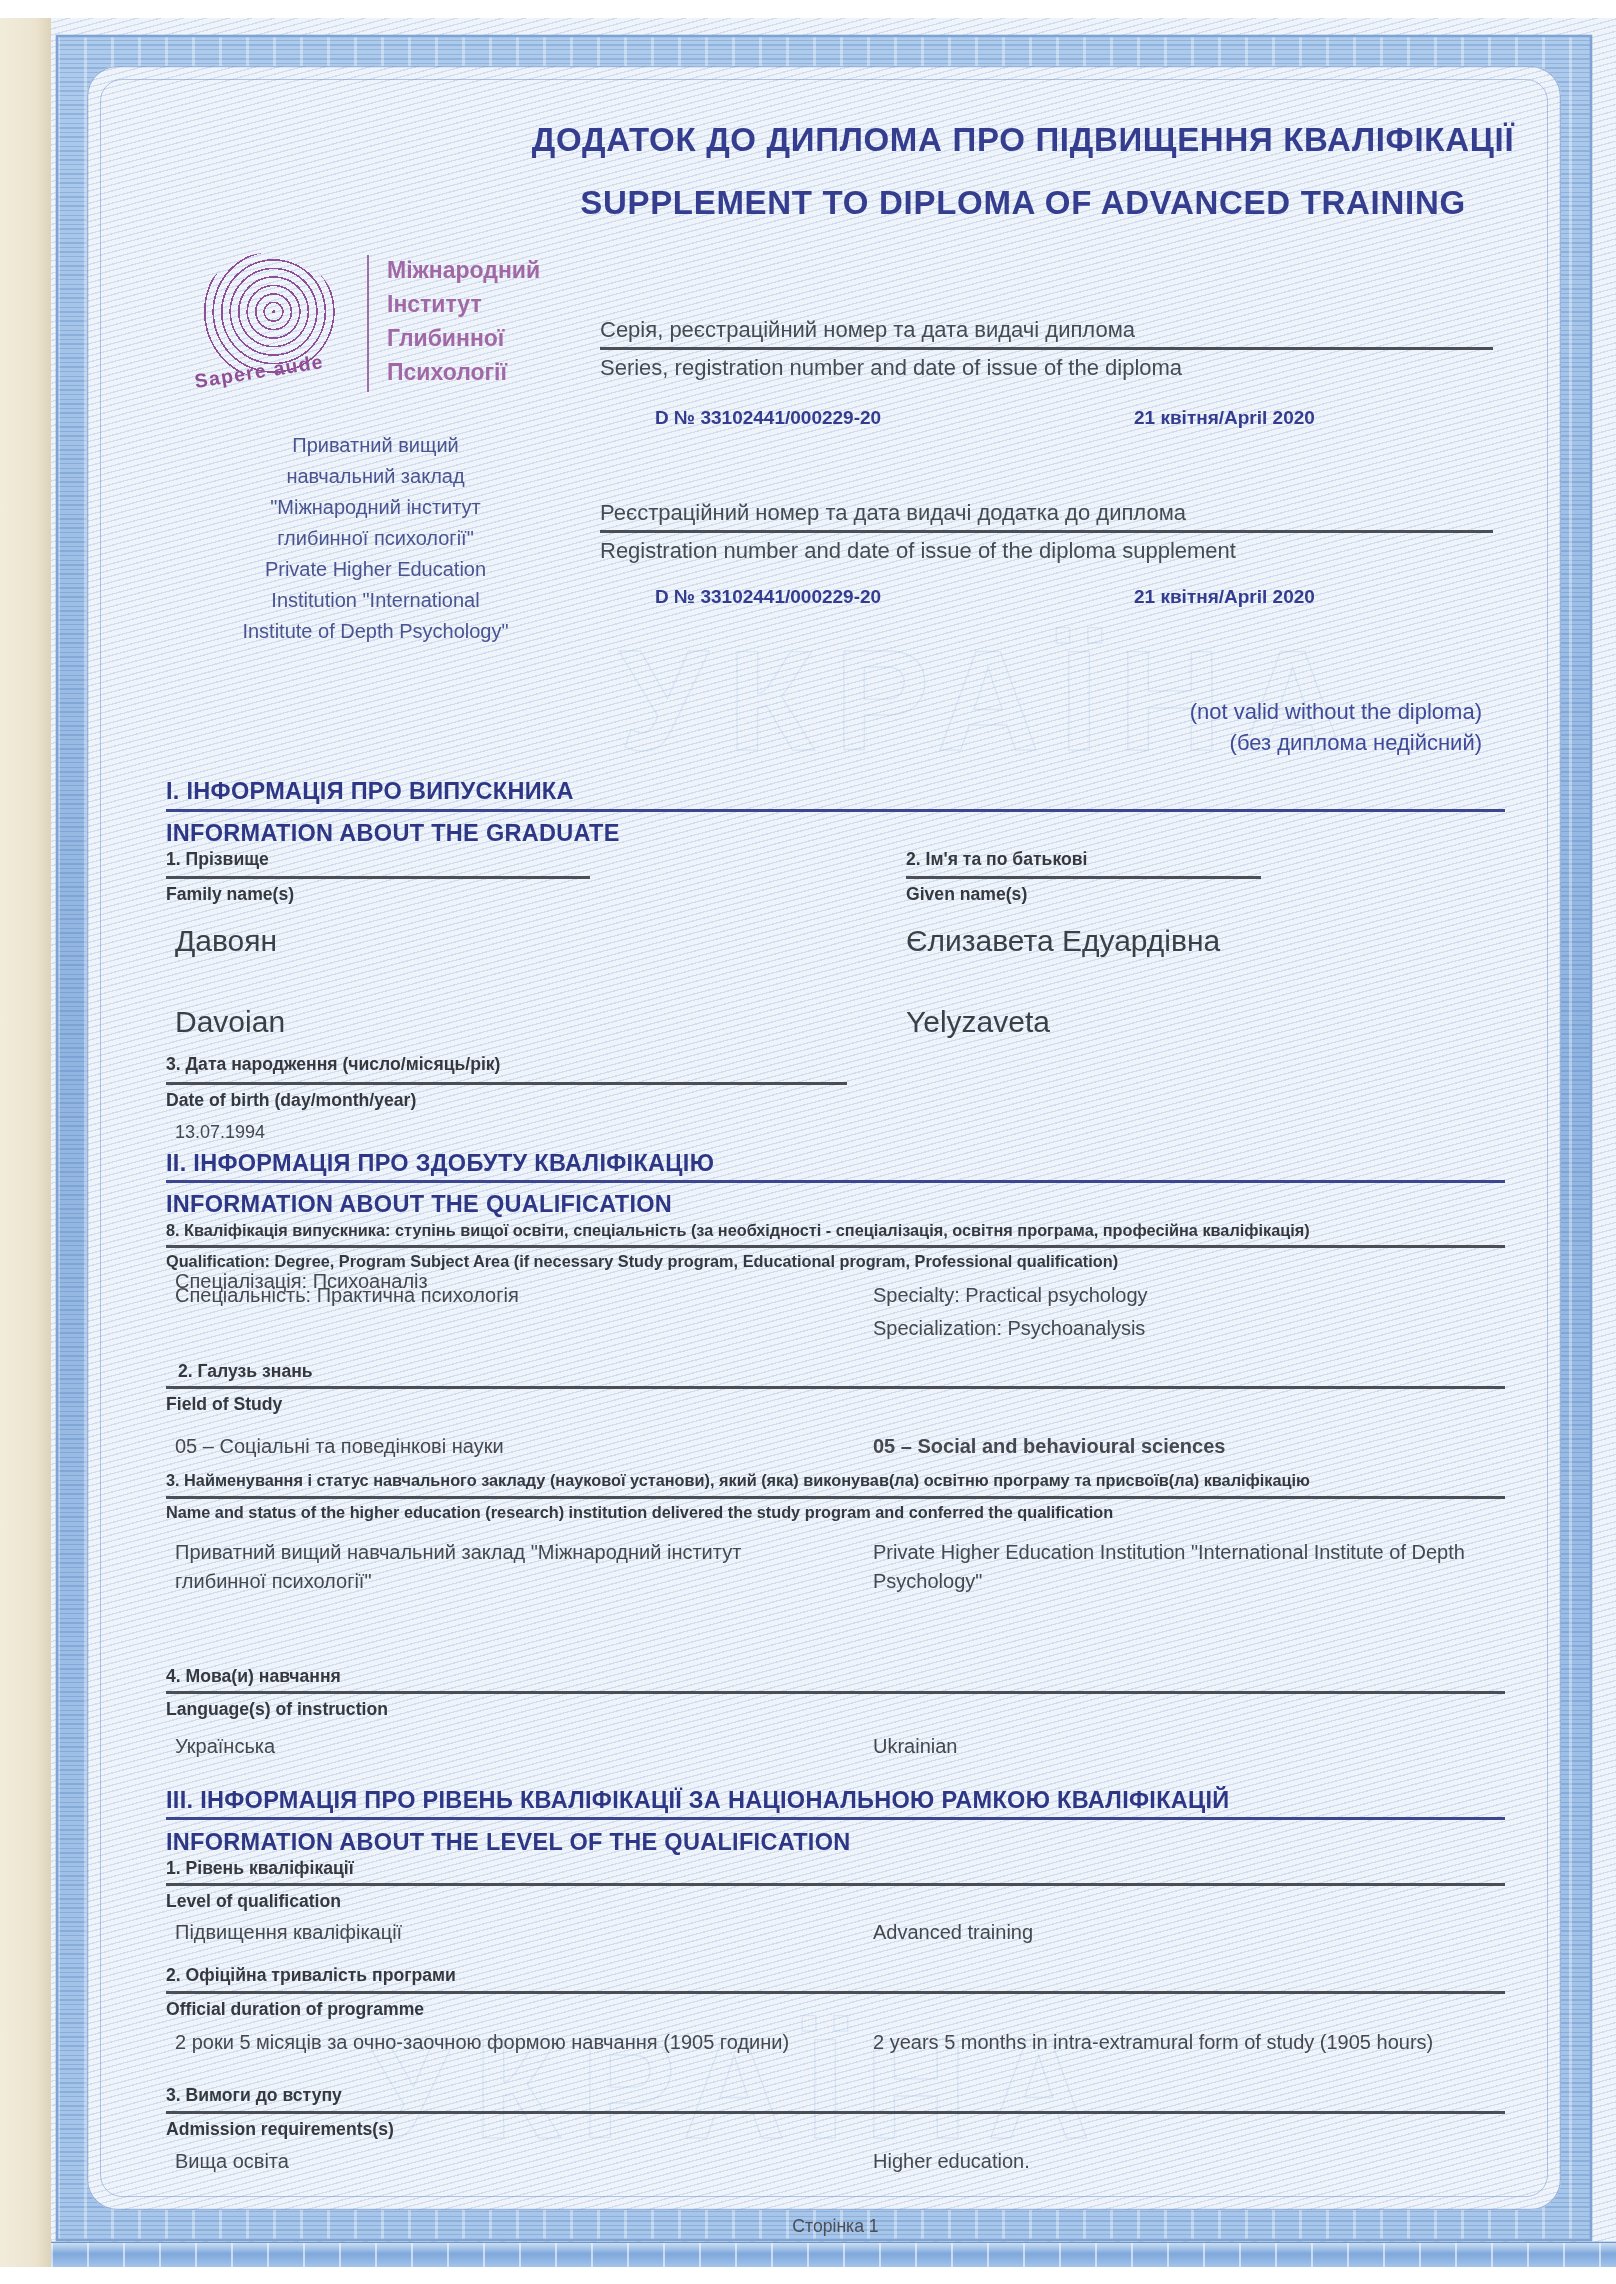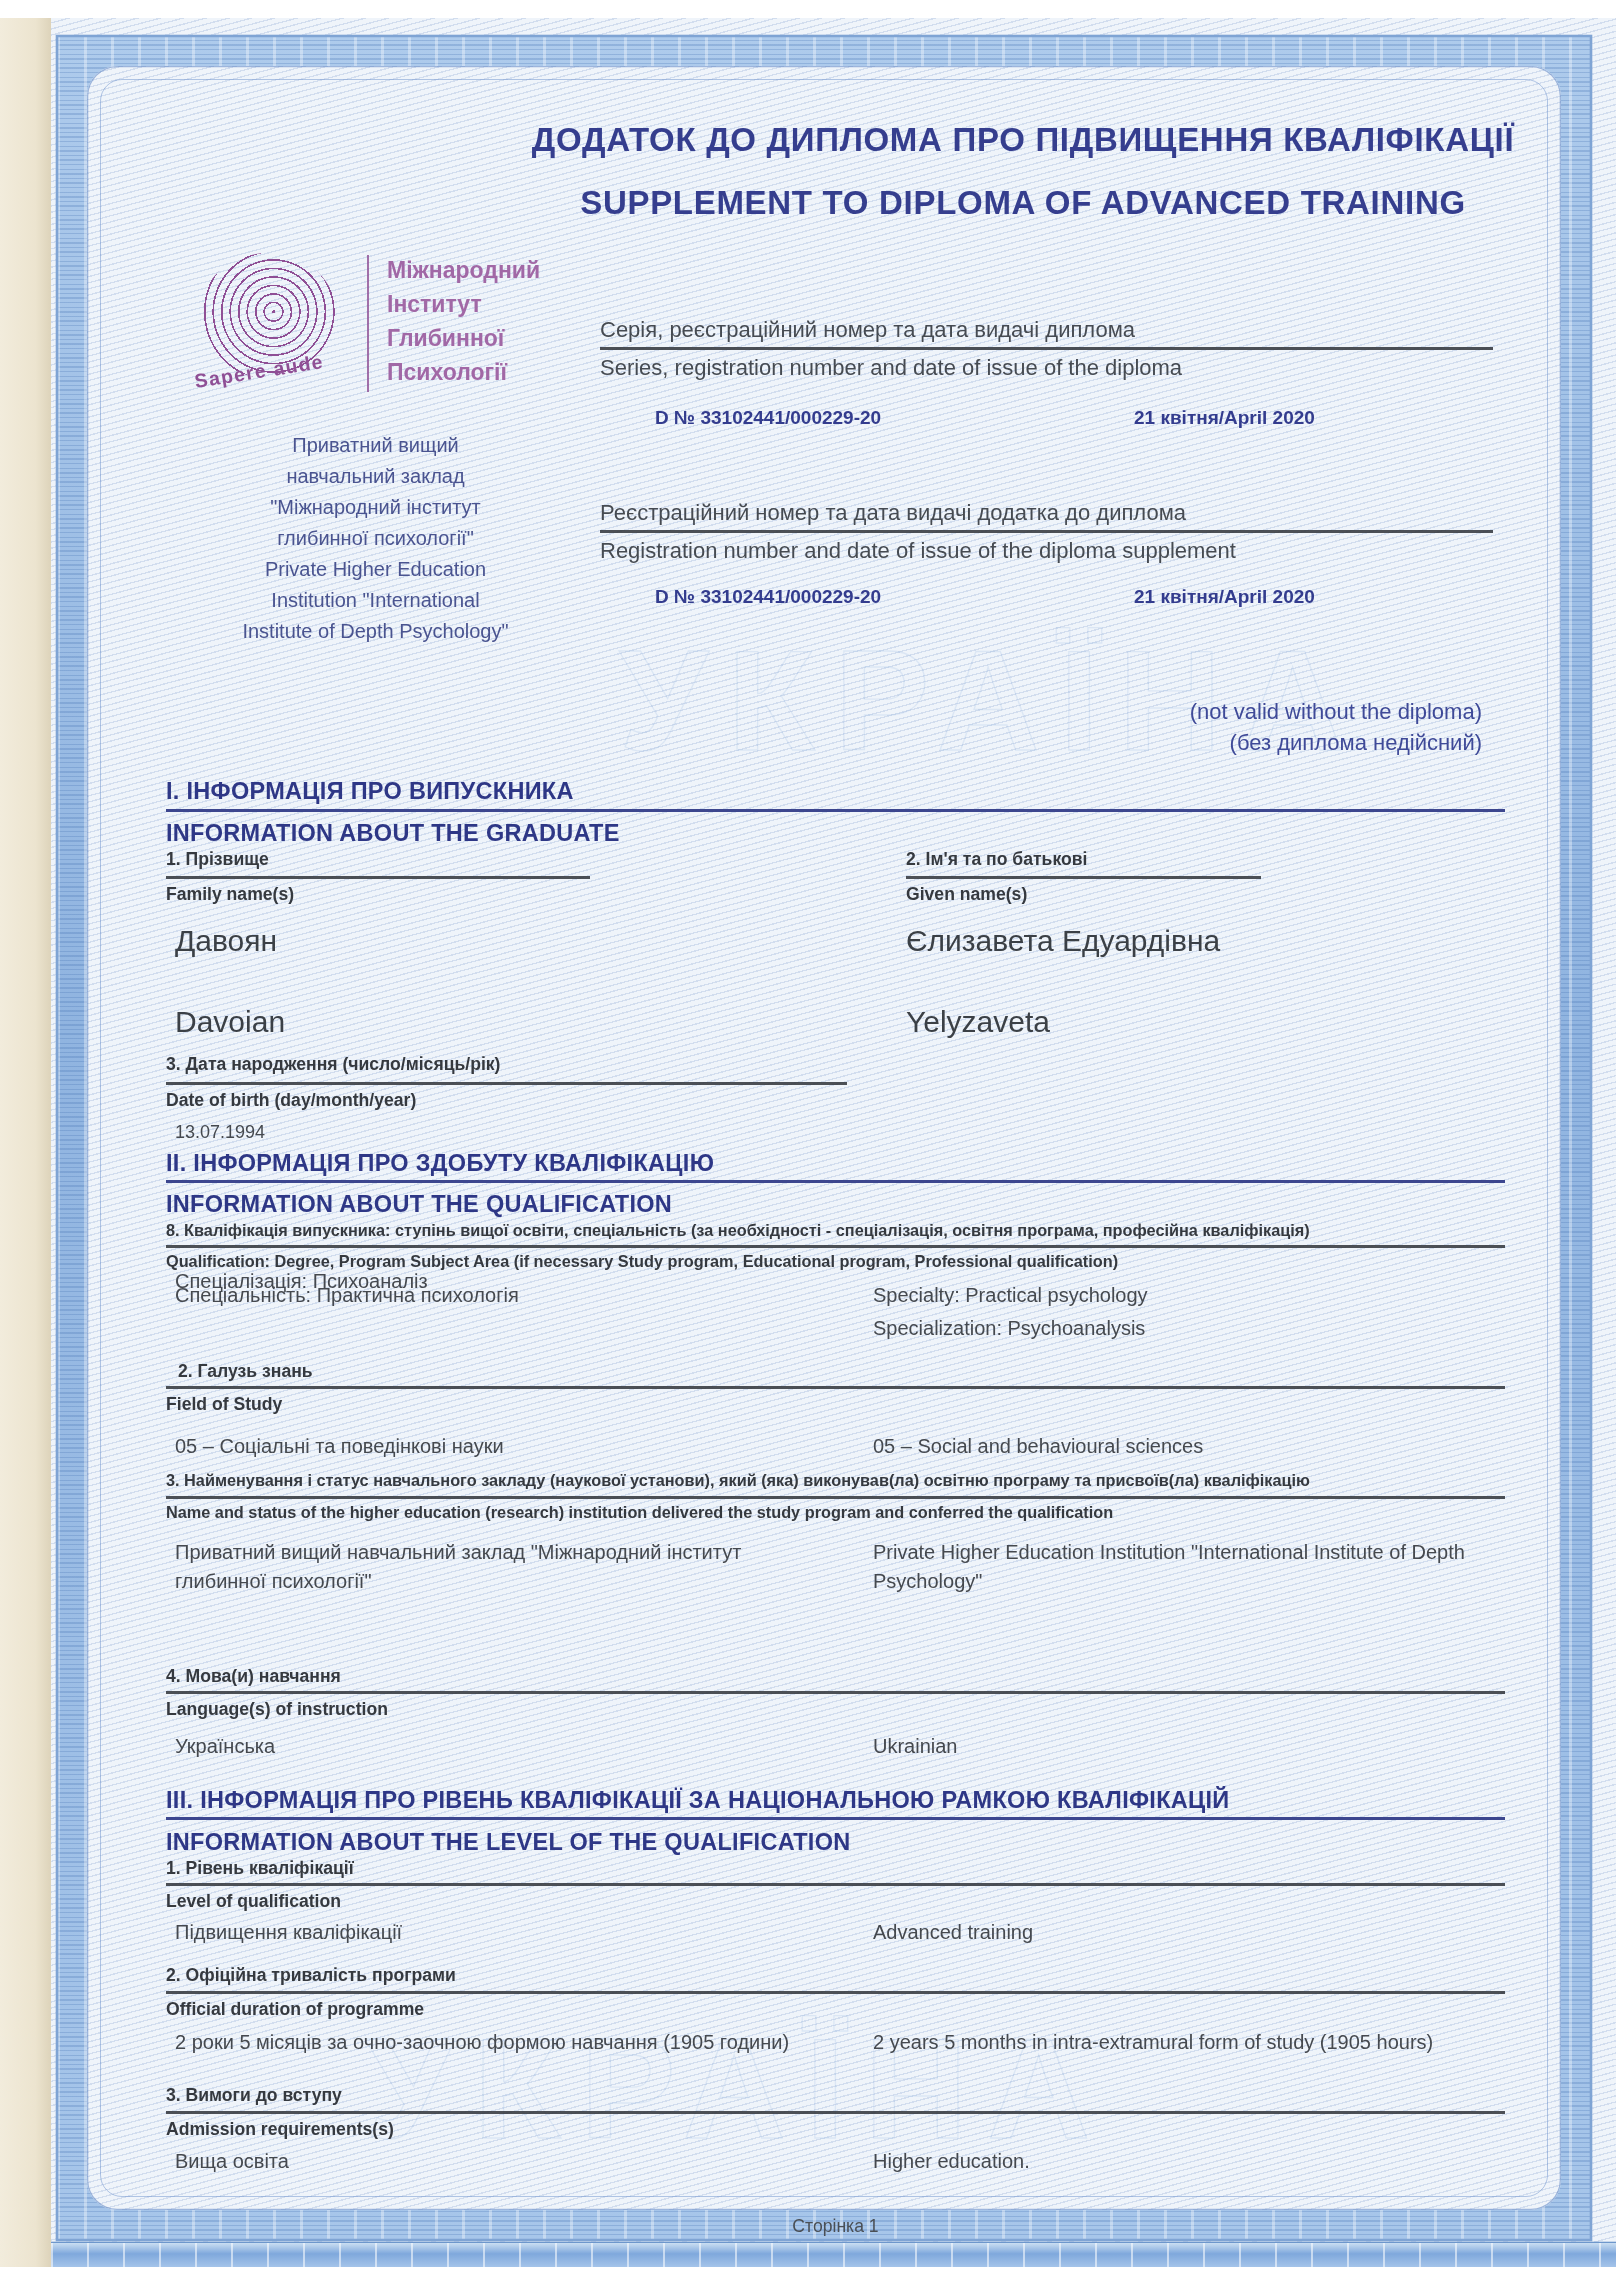--- a/index.html
+++ b/index.html
@@ -147,21 +147,21 @@
 <div class="abs lbl-sm" style="left:166px;top:1252px;">Qualification: Degree, Program Subject Area (if necessary Study program, Educational program, Professional qualification)</div>
 <div class="abs value" style="left:175px;top:1281px;">Спеціальність: Практична психологія</div>
 <div class="abs value" style="left:175px;top:1267px;">Спеціалізація:  Психоаналіз</div>
 <div class="abs value" style="left:873px;top:1281px;">Specialty: Practical psychology</div>
 <div class="abs value" style="left:873px;top:1314px;">Specialization: Psychoanalysis</div>
 
 <div class="abs lbl" style="left:178px;top:1361px;">2. Галузь знань</div>
 <div class="abs rule" style="left:166px;top:1386px;width:1339px;"></div>
 <div class="abs lbl" style="left:166px;top:1394px;">Field of Study</div>
 <div class="abs value" style="left:175px;top:1432px;">05 – Соціальні та поведінкові науки</div>
-<div class="abs value" style="left:873px;top:1432px;">05 – Social and behavioural sciences</div>
+<div class="abs value" style="left:873px;top:1432px;font-weight:bold;">05 – Social and behavioural sciences</div>
 
 <div class="abs lbl-sm" style="left:166px;top:1471px;">3. Найменування і статус навчального закладу (наукової установи), який (яка) виконував(ла) освітню програму та присвоїв(ла) кваліфікацію</div>
 <div class="abs rule" style="left:166px;top:1496px;width:1339px;"></div>
 <div class="abs lbl-sm" style="left:166px;top:1503px;">Name and status of the higher education (research)  institution delivered the study program and conferred the qualification</div>
 <div class="abs value" style="left:175px;top:1538px;width:658px;">Приватний вищий навчальний заклад "Міжнародний інститут глибинної психології"</div>
 <div class="abs value" style="left:873px;top:1538px;width:629px;">Private  Higher Education Institution "International Institute of Depth Psychology"</div>
 
 <div class="abs lbl" style="left:166px;top:1666px;">4. Мова(и) навчання</div>
 <div class="abs rule" style="left:166px;top:1691px;width:1339px;"></div>
 <div class="abs lbl" style="left:166px;top:1699px;">Language(s) of instruction</div>

